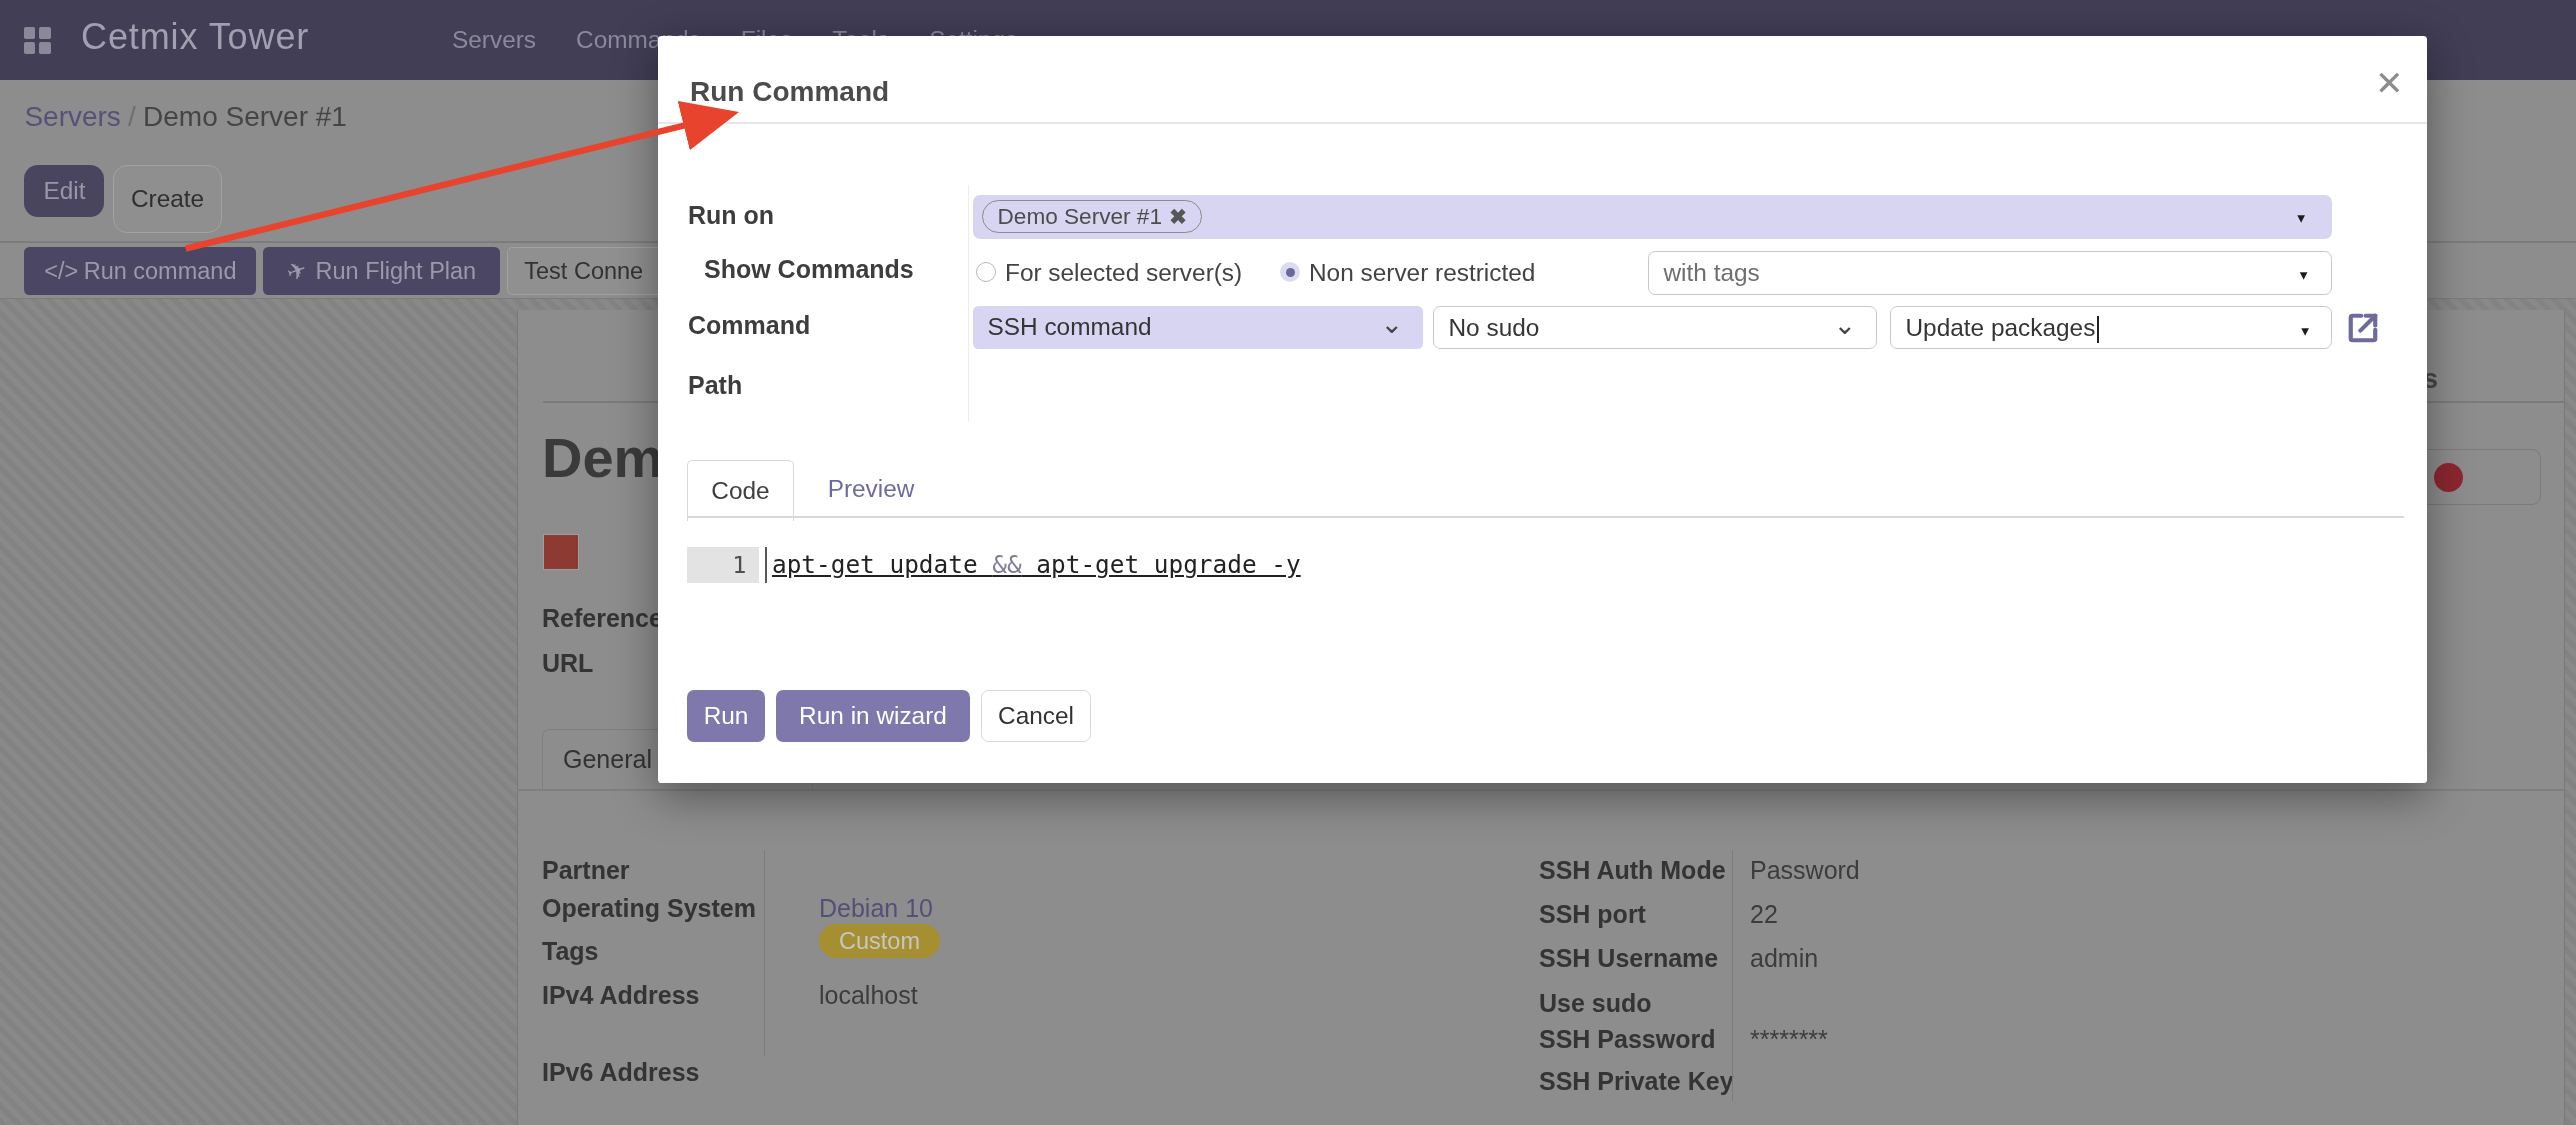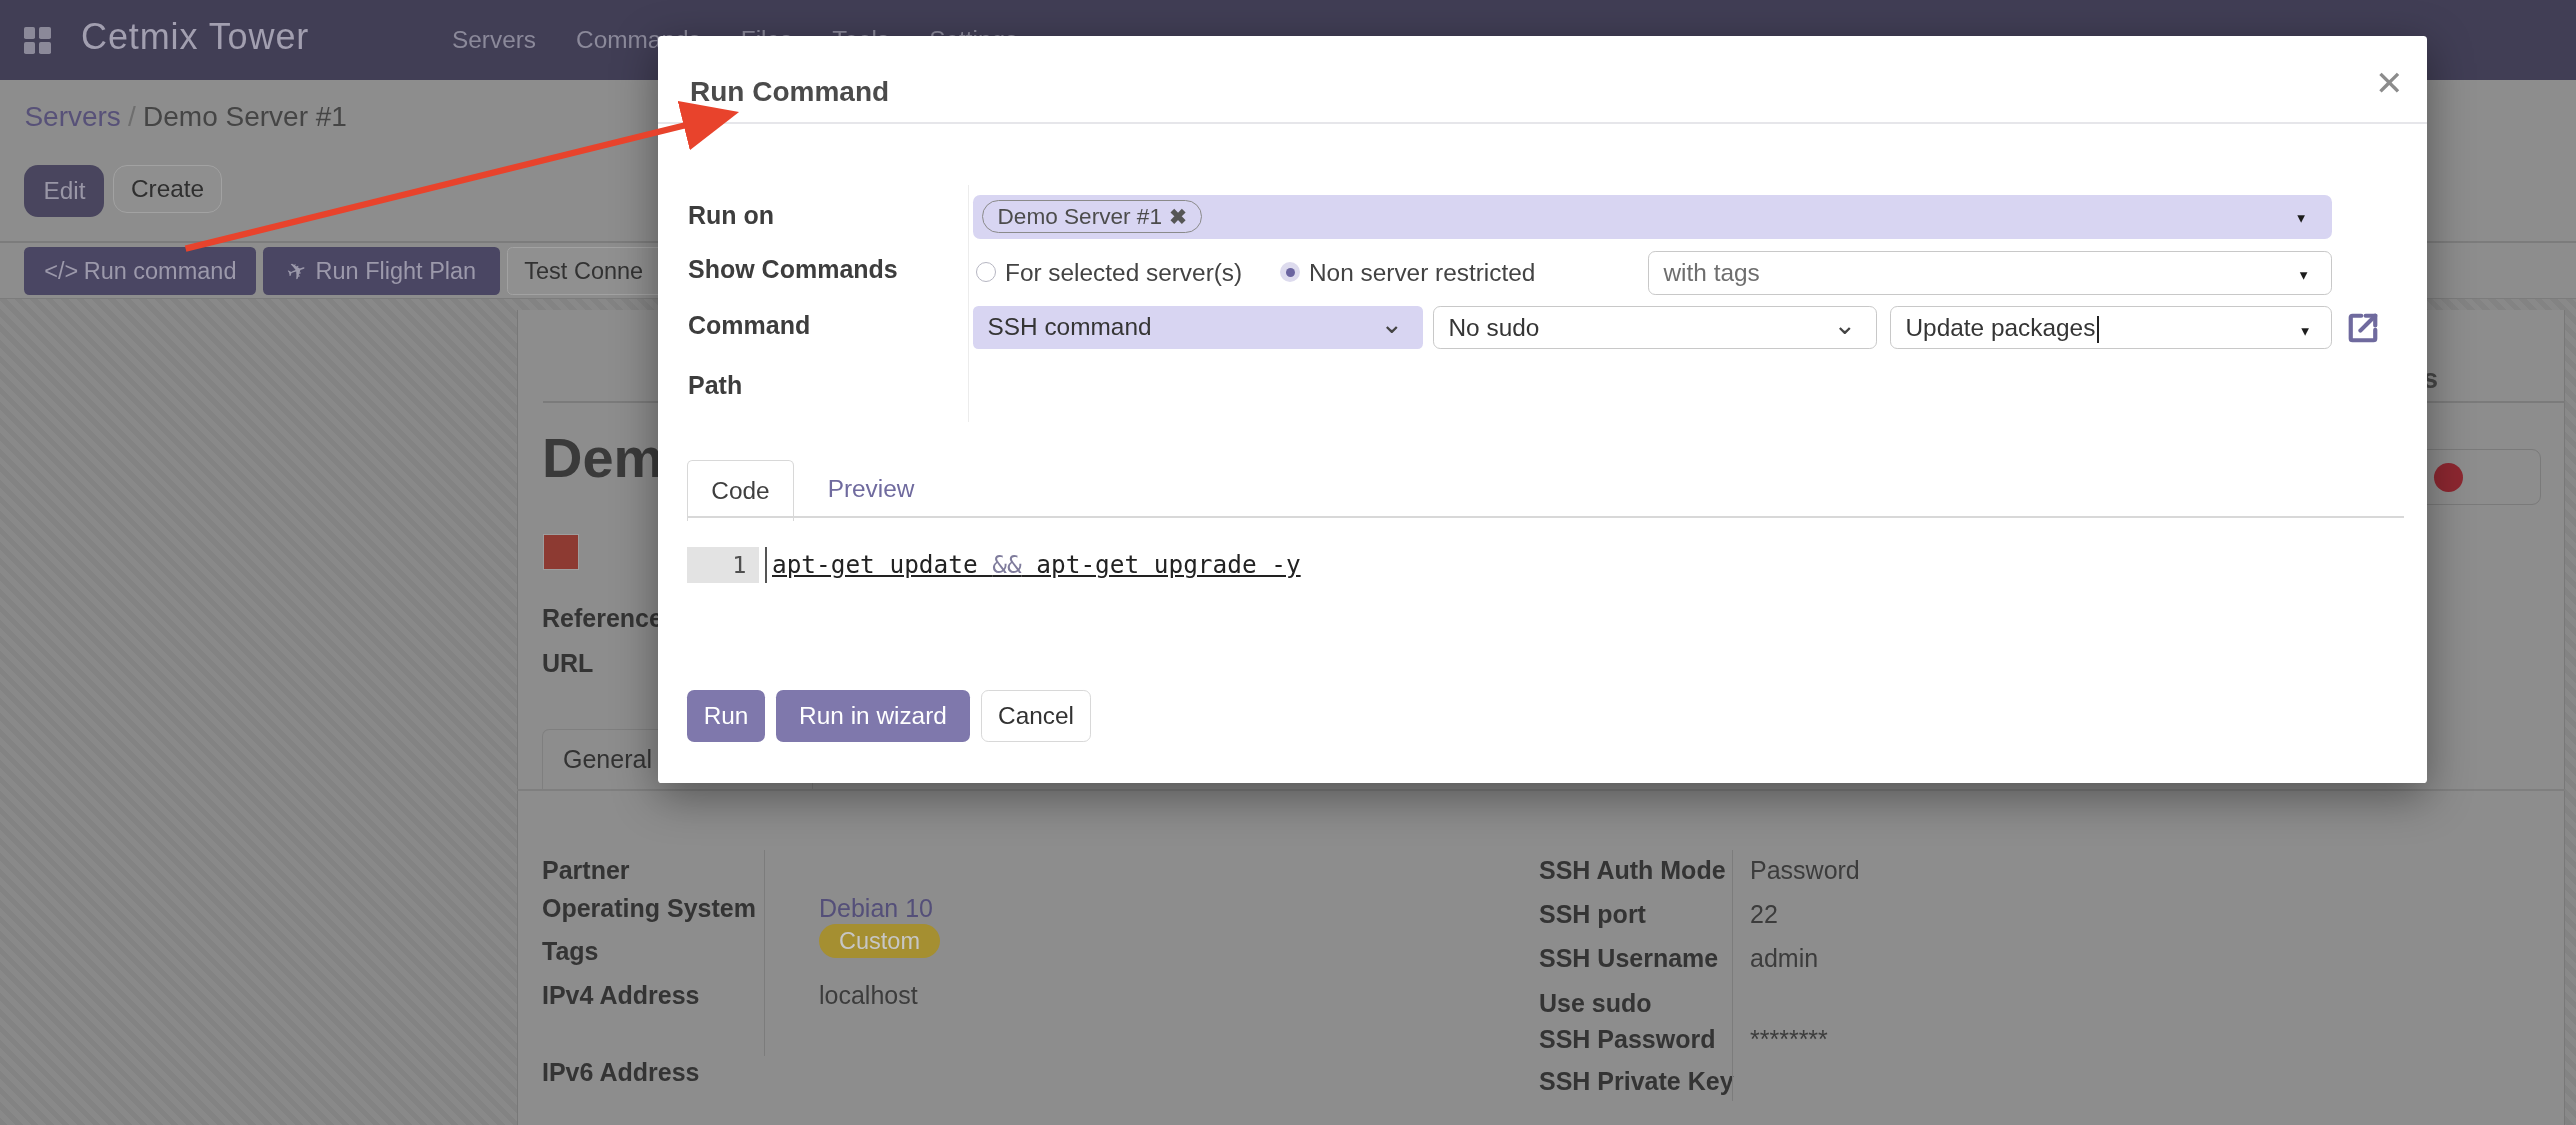--- a/index.html
+++ b/index.html
@@ -19,21 +19,21 @@
 
   #breadcrumb { left:24.4px; top:101px; font-size:28px; }
   #breadcrumb .parent { color:#575178; }
   #breadcrumb .sep { color:#6e6e6e; padding:0 7.2px; }
   #breadcrumb .current { color:#454545; }
 
   .btn { display:flex; align-items:center; justify-content:center; border-radius:14px;
          white-space:nowrap; }
   #btn-edit   { left:24.4px;  top:165px; width:80px;  height:52px; background:#49455e;
                 color:#9996a6; font-size:24.4px; }
-  #btn-create { left:113px; top:165px; width:109px; height:48px; background:#8f8f8f;
+  #btn-create { left:113px; top:165px; width:109px; height:68px; background:#8f8f8f;
                 border:1.8px solid #a2a2a2; color:#2f2f2f; font-size:24.4px; }
 
   .hrule { left:0; width:2576px; height:1.8px; background:#7c7c7c; }
 
   #btn-runcmd { left:24.4px;  top:247px; width:232px; height:48px; background:#4a4663;
                 color:#9c99ab; font-size:23.5px; gap:5.4px; border-radius:5.4px; }
   #btn-flight { left:263px; top:247px; width:237px; height:48px; background:#4a4663;
                 color:#9c99ab; font-size:23.5px; gap:9px; border-radius:5.4px; }
   #btn-testc  { left:507px; top:247px; width:226px; height:48px; background:#909090;
                 border:1.8px solid #a2a2a2; color:#323232; font-size:23.5px; border-radius:5.4px;
@@ -232,21 +232,21 @@
 
     <div class="abs m-lbl" style="left:30px; top:165px">Run on</div>
     <div id="f-runon" class="abs">
       <div id="tag-server" class="abs">
         <span>Demo Server #1</span>
         <span class="x">✖</span>
       </div>
       <span class="caret" style="right:27px; top:13.6px">▾</span>
     </div>
 
-    <div class="abs m-lbl" style="left:30px; top:219px">Show Commands</div>
+    <div class="abs m-lbl" style="left:46px; top:219px">Show Commands</div>
     <div id="radio1" class="abs radio"></div>
     <div class="abs radio-lbl" style="left:347px; top:223px">For selected server(s)</div>
     <div id="radio2" class="abs radio">
         <i></i>
       </div>
     <div class="abs radio-lbl" style="left:651px; top:223px">Non server restricted</div>
     <div id="f-withtags" class="abs select-w">
       <span class="txt">with tags</span>
       <span class="caret" style="right:23.5px; top:13.6px">▾</span>
     </div>

